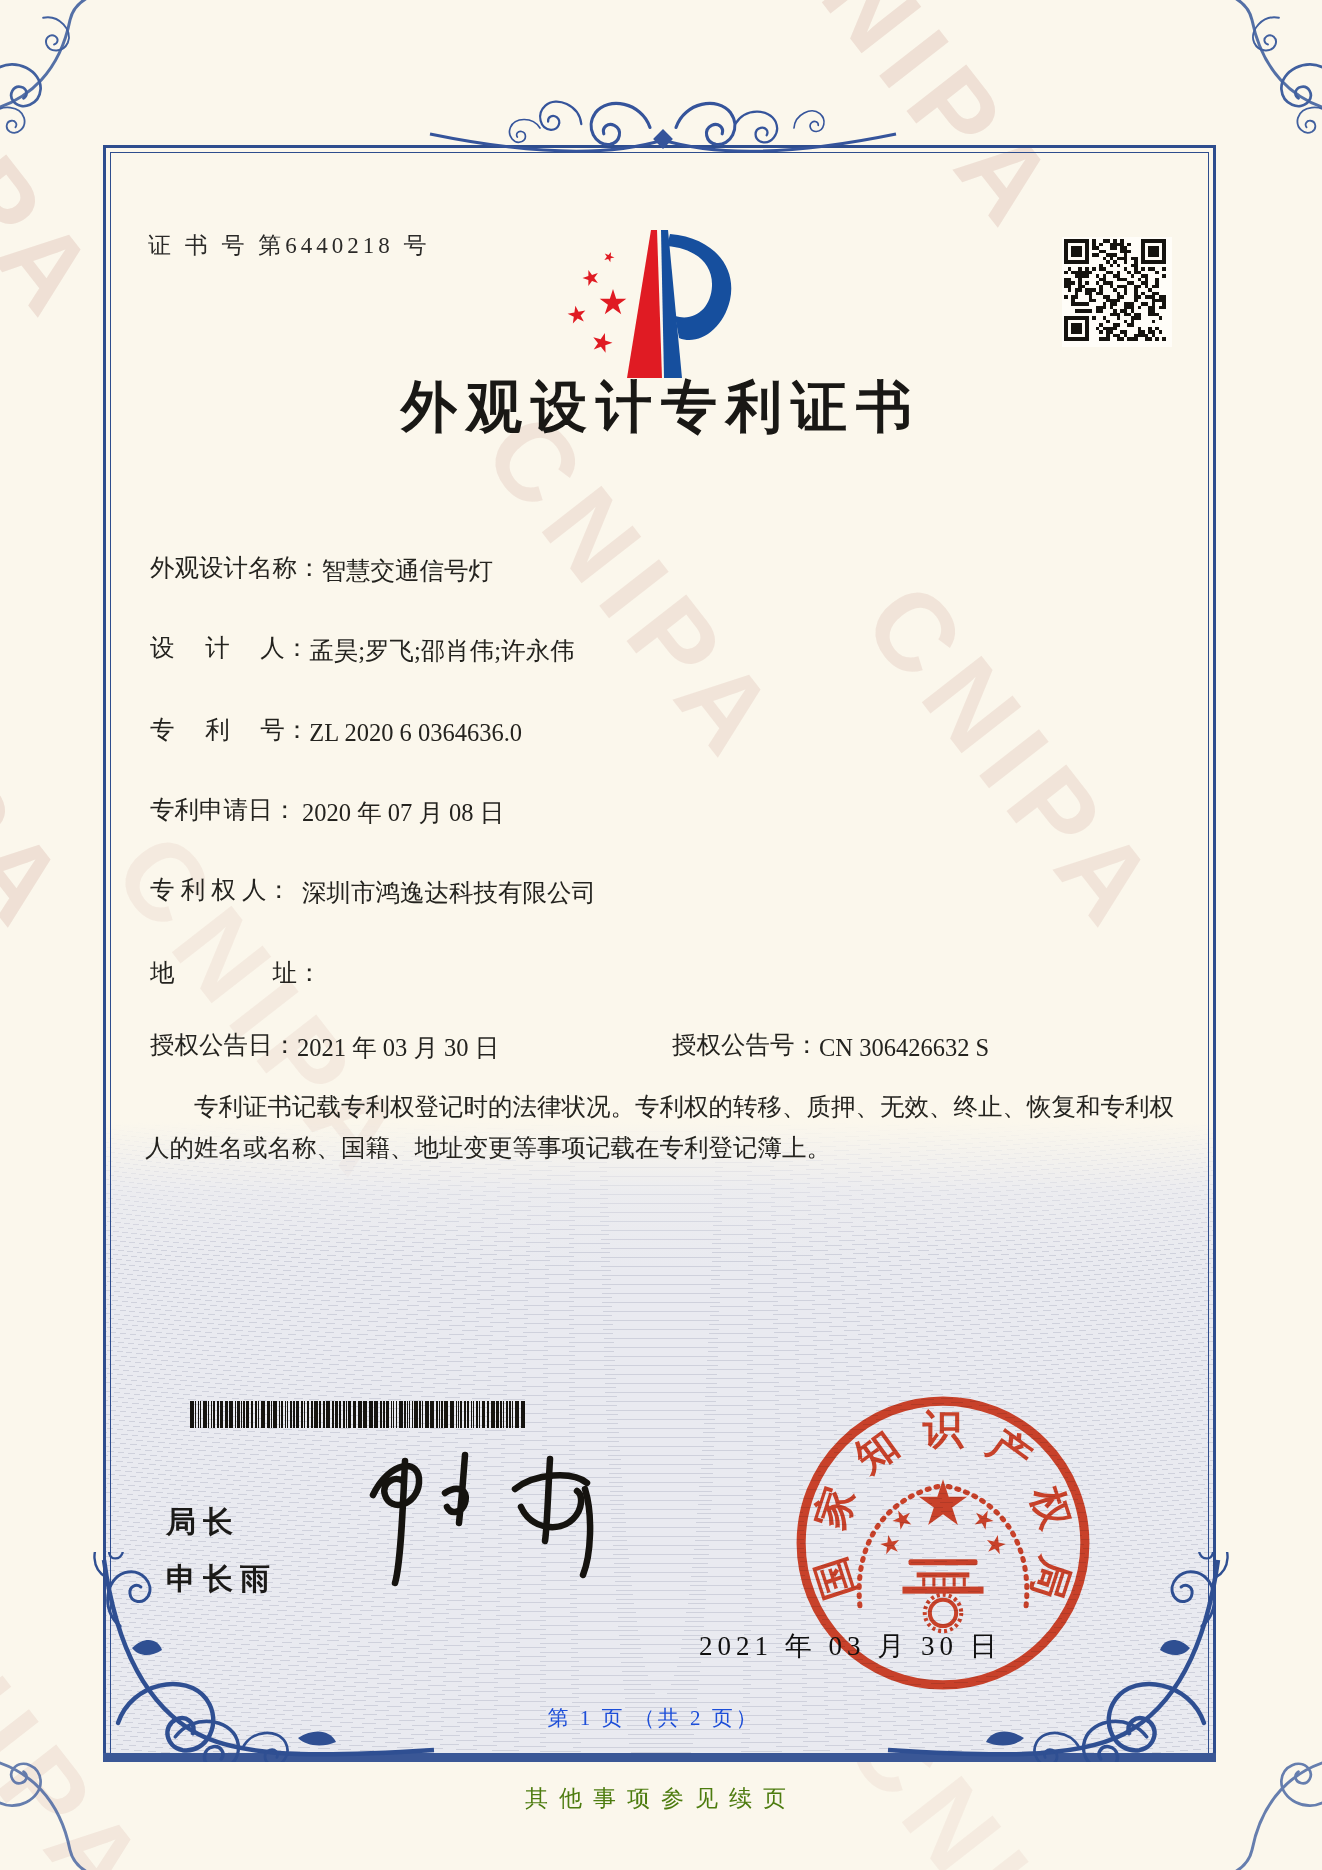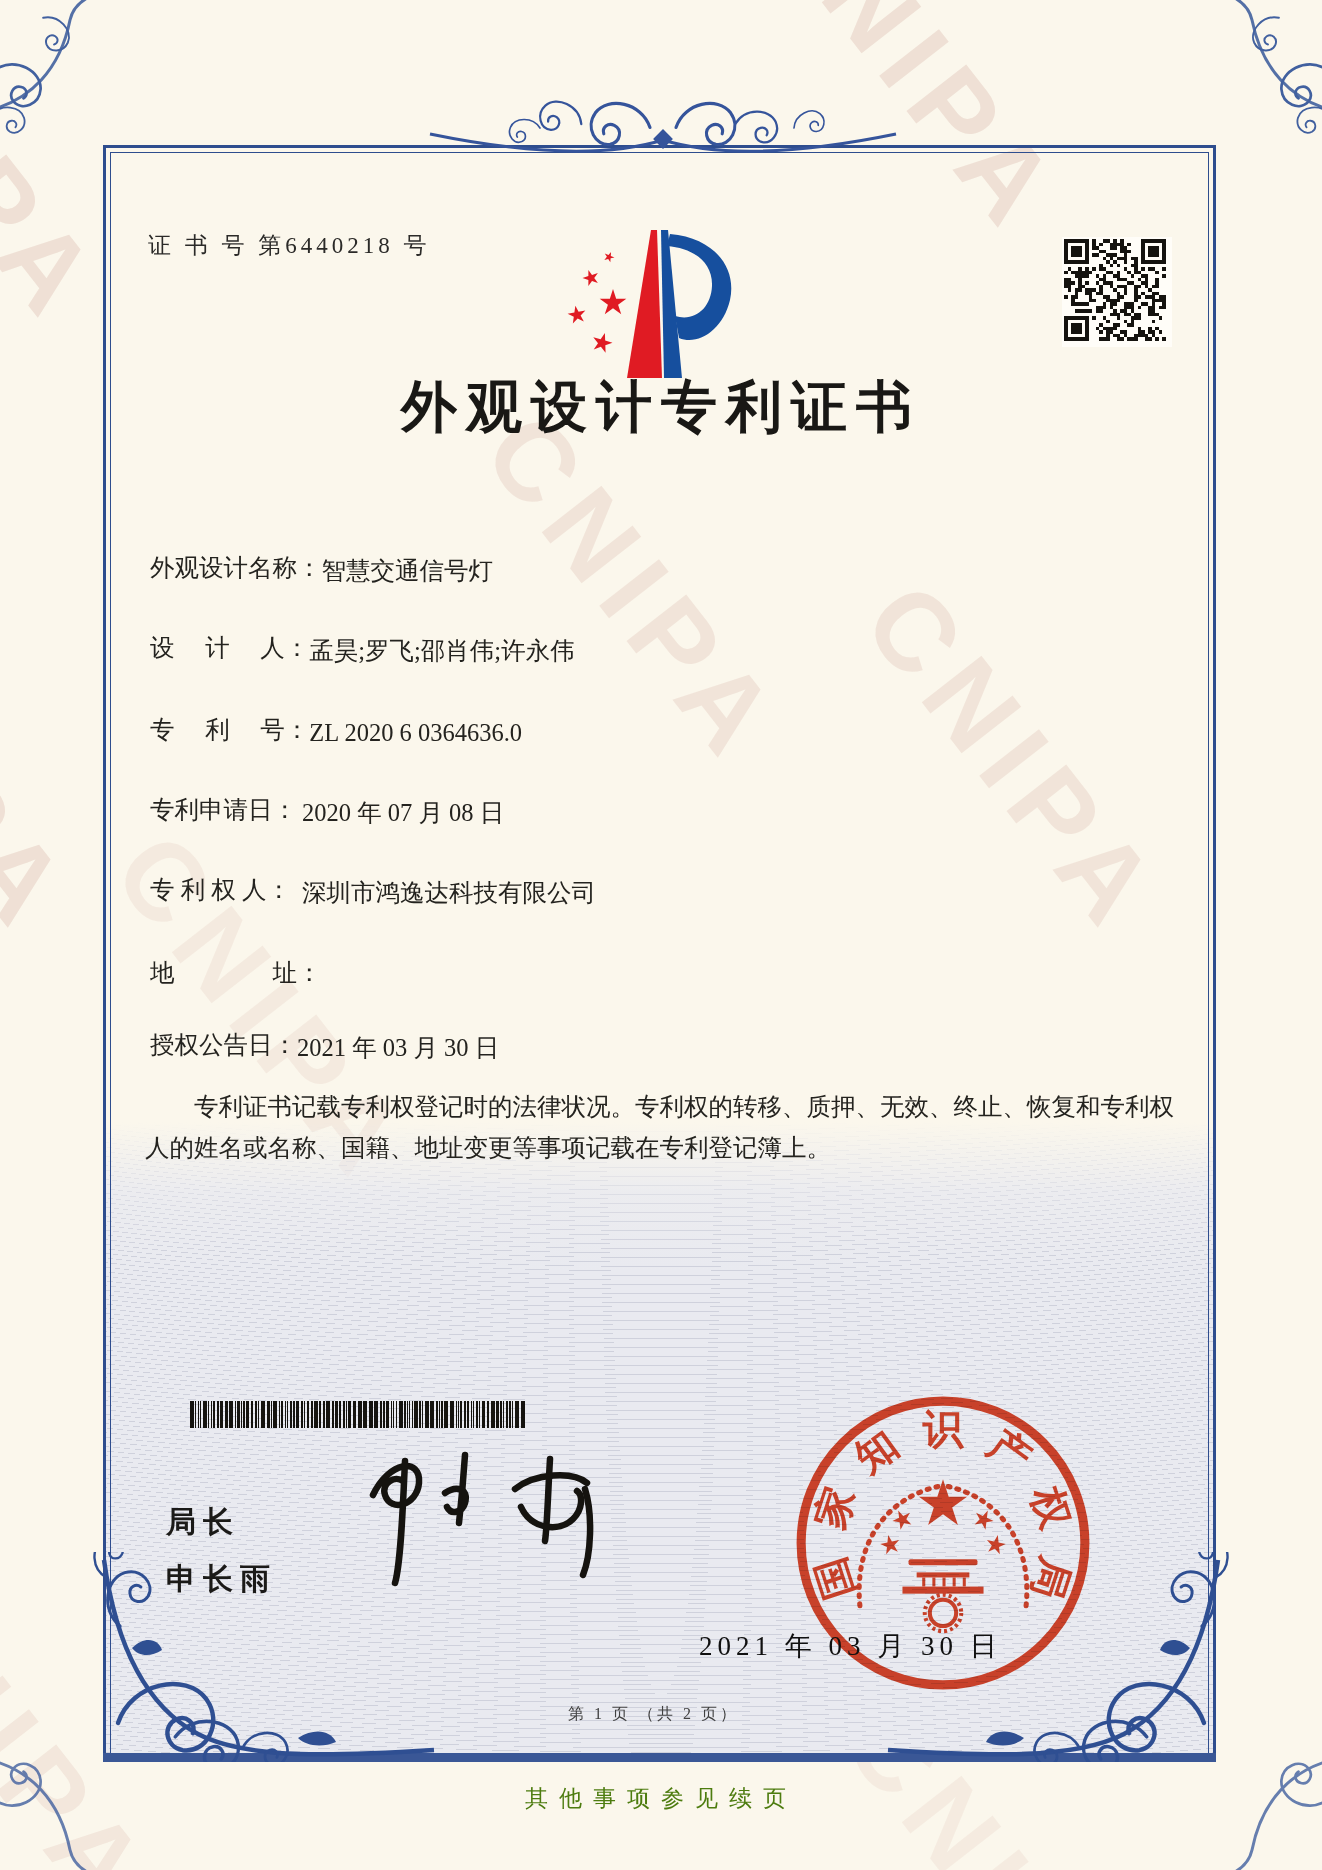--- a/index.html
+++ b/index.html
@@ -61,21 +61,21 @@
   .body-text p{margin:0; text-indent:2em;}
   
   .barcode{position:absolute; left:190px; top:1401px; z-index:4;}
   .officer{position:absolute; left:166px; top:1502px; z-index:4;
     font-family:"Liberation Sans","DejaVu Sans",sans-serif; font-weight:600;
     font-size:30px; letter-spacing:7px; color:#1b1a18;}
   .officer .officer-name{margin-top:16px;}
   .signature{position:absolute; left:345px; top:1443px; z-index:4;}
   .seal{position:absolute; left:791px; top:1391px; z-index:4; mix-blend-mode:multiply;}
   .seal-date{position:absolute; left:699px; top:1628px; z-index:5; font-size:27px; letter-spacing:5px; color:#101010;}
-  .page-indicator{position:absolute; left:0; right:15px; top:1704px; z-index:4; text-align:center; font-size:16px; letter-spacing:3px; color:#404040;}
+  .page-indicator{position:absolute; left:0; right:15px; top:1704px; z-index:4; text-align:center; font-size:21px; letter-spacing:3px; color:#1d4ed8;}
   .continuation-note{position:absolute; left:0; right:0; top:1783px; z-index:4; text-align:center; font-size:23px; letter-spacing:11px; color:#4d7c0f;}
 </style>
 </head>
 <body>
 
 <svg width="0" height="0" style="position:absolute" aria-hidden="true">
   <defs>
     <polygon id="star" points="0,-1 0.2245,-0.309 0.951,-0.309 0.363,0.118 0.588,0.809 0,0.382 -0.588,0.809 -0.363,0.118 -0.951,-0.309 -0.2245,-0.309"></polygon>
     <g id="curl">
       <path d="M0 30 C8 6 40 0 52 16 C62 30 52 48 38 46 C28 44 26 32 34 28 C40 25 46 30 44 36" fill="none" stroke-linecap="round"></path>
@@ -501,20 +501,24 @@
     <span class="fvalue">深圳市鸿逸达科技有限公司</span>
   </div>
   <div class="field" style="top:948px;margin-top:8px;">
     <span class="flabel">地　　　　址：</span>
   </div>
   <div class="field" style="top:1028px; width:1030px;">
     <span class="grant-pair">
       <span class="flabel">授权公告日：</span>
       <span class="fvalue">2021 年 03 月 30 日</span>
     </span>
+    <span class="grant-no grant-pair">
+      <span class="flabel">授权公告号：</span>
+      <span class="fvalue">CN 306426632 S</span>
+    </span>
   </div>
 
   <div class="body-text">
     <p>专利证书记载专利权登记时的法律状况。专利权的转移、质押、无效、终止、恢复和专利权人的姓名或名称、国籍、地址变更等事项记载在专利登记簿上。</p>
   </div>
 
   <div class="barcode">
     <svg id="barcode-svg" width="338" height="27" viewBox="0 0 338 27" shape-rendering="crispEdges">
         <rect x="0" y="0" width="4" height="27" fill="#15130f"></rect>
         <rect x="5" y="0" width="1" height="27" fill="#15130f"></rect>

